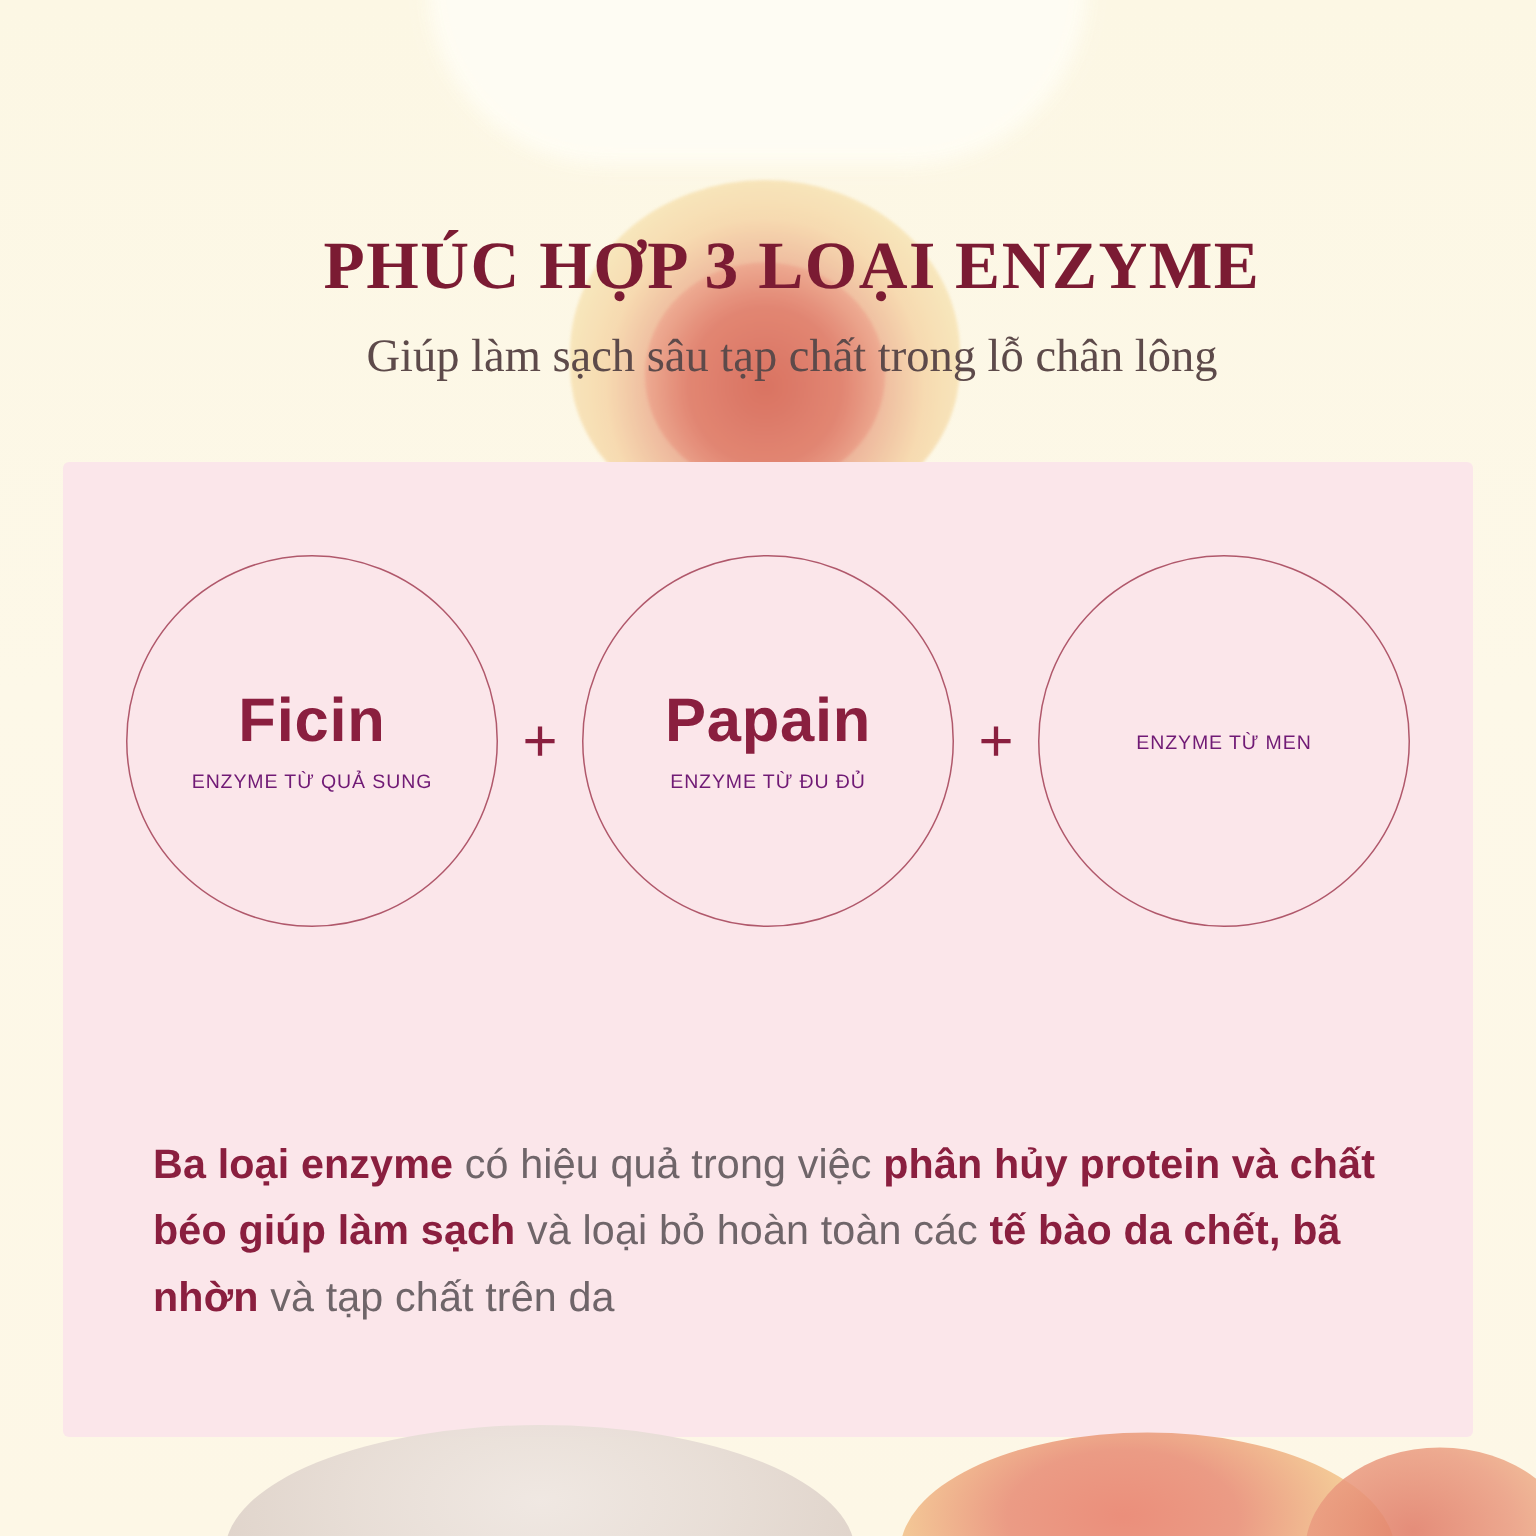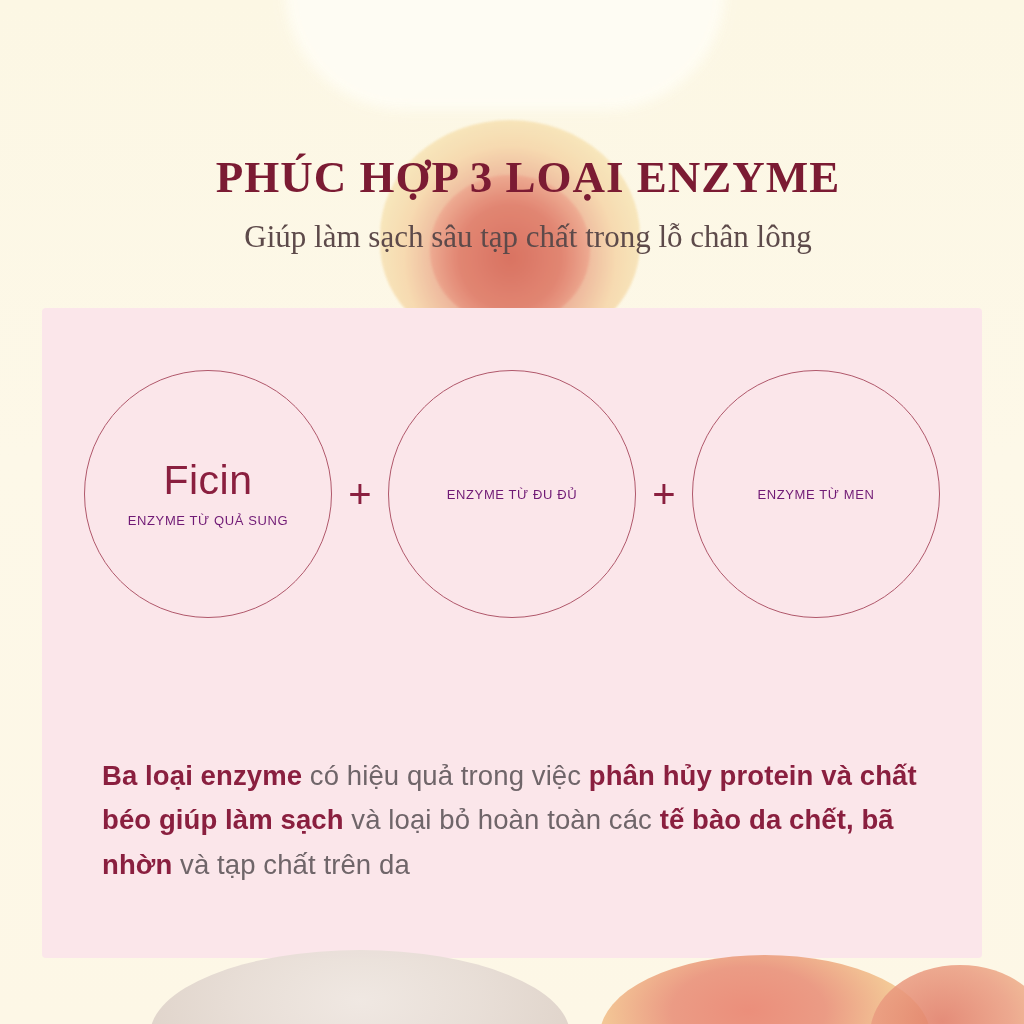--- a/index.html
+++ b/index.html
@@ -143,21 +143,21 @@
     border: 1px solid #b0586b;
     border-radius: 50%;
     display: flex;
     flex-direction: column;
     align-items: center;
     justify-content: center;
     box-sizing: border-box;
   }
   .circle .name {
     font-size: 41px;
-    font-weight: 400;
+    font-weight: 700;
     color: #8a1f3f;
     line-height: 1;
     margin-bottom: 12px;
     letter-spacing: .5px;
   }
   .circle .desc {
     font-size: 13px;
     color: #701a75;
     letter-spacing: .6px;
     white-space: nowrap;
@@ -207,20 +207,21 @@
     <div class="circles">
 
       <div class="circle">
         <div class="name">Ficin</div>
         <div class="desc">ENZYME TỪ QUẢ SUNG</div>
       </div>
 
       <div class="plus">+</div>
 
       <div class="circle">
+        <div class="name">Papain</div>
         <div class="desc">ENZYME TỪ ĐU ĐỦ</div>
       </div>
 
       <div class="plus">+</div>
 
       <div class="circle">
         <div class="desc">ENZYME TỪ MEN</div>
       </div>
 
     </div>

